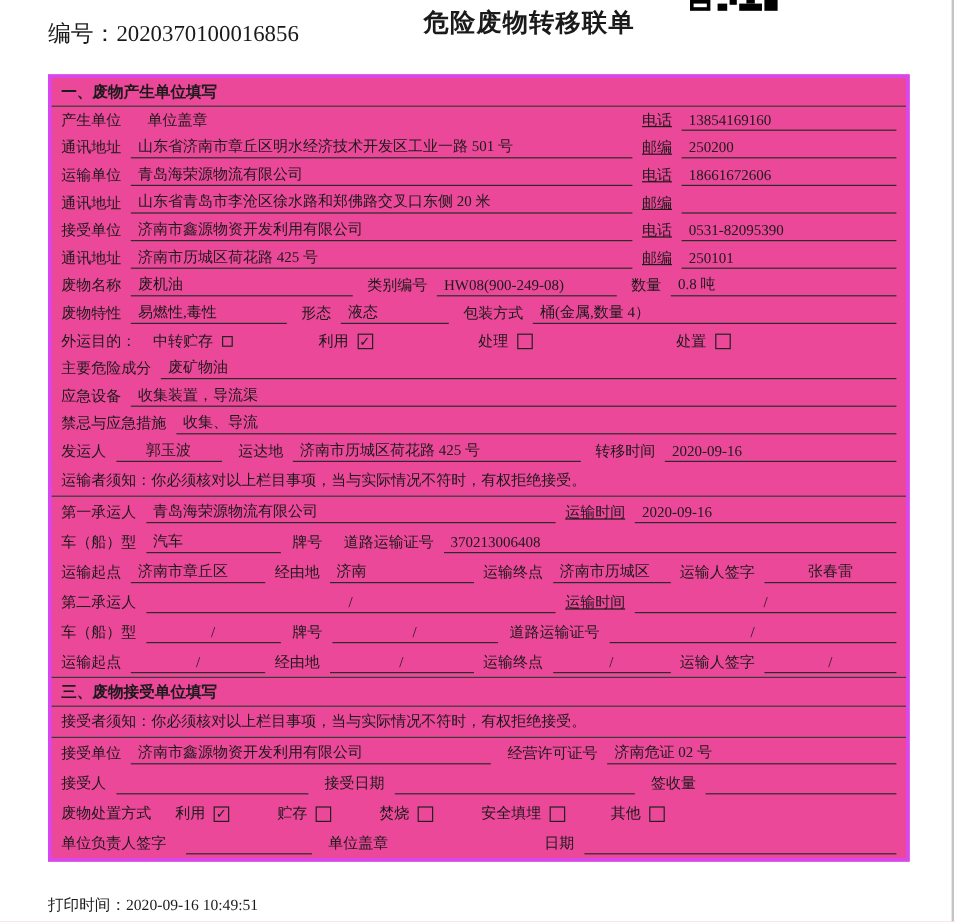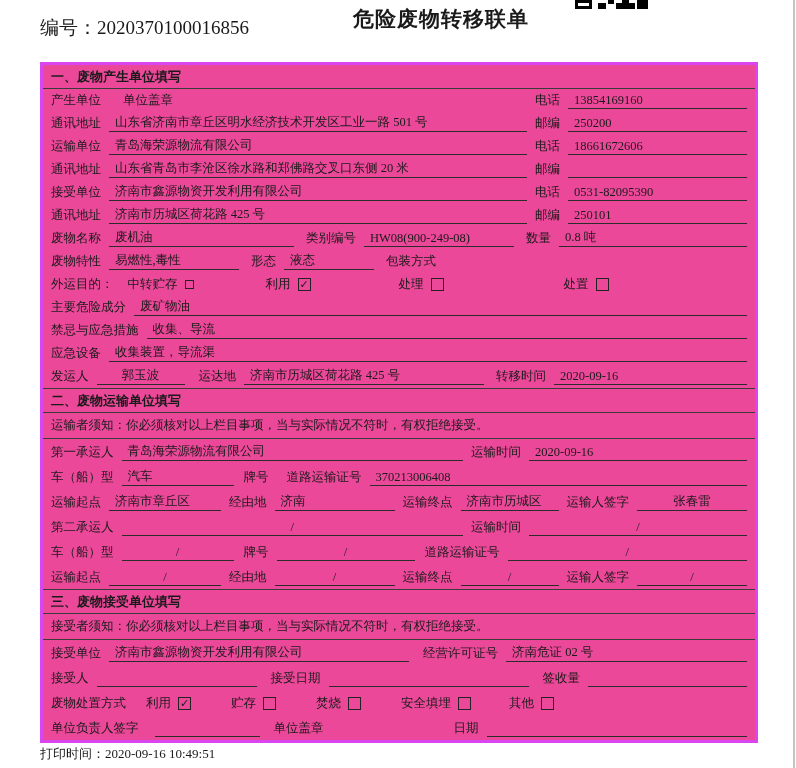--- a/index.html
+++ b/index.html
@@ -34,21 +34,21 @@
   .r { display:flex; align-items:flex-end; height:23px; padding:0 8px 3px 8px; font-size:12.5px; white-space:nowrap; }
   .r25 { height:25px; }
 
   .lbl { flex:0 0 auto; }
   .u { border-bottom:1px solid #2b2b2b; padding:0 4px 0 6px; min-height:16px; overflow:hidden; }
   .grow { flex:1 1 auto; }
   .sp { flex:1 1 auto; }
   .ctr { text-align:center; padding:0; }
 
   .rg { display:flex; align-items:flex-end; }
-  .rg .lbl { margin-right:8px; }
+  .rg .lbl { margin-right:8px;text-decoration:underline; }
   .rg212 { flex:0 0 212px; }
   .rg276 { flex:0 0 276px; }.ml8{margin-left:8px}.ml10{margin-left:10px}.ml12{margin-left:12px}
   .ml14{margin-left:14px}.ml16{margin-left:16px}.ml20{margin-left:20px}.ml38{margin-left:38px}
   .ml40{margin-left:40px}.ml72{margin-left:72px}.ml88{margin-left:88px}.ml120{margin-left:120px}
   .mr8{margin-right:8px}
   .w88{flex:0 0 88px}.w90{flex:0 0 90px}.w98{flex:0 0 98px}.w105{flex:0 0 105px}
   .w112{flex:0 0 112px}.w120{flex:0 0 120px}.w130{flex:0 0 130px}.w138{flex:0 0 138px}
   .w150{flex:0 0 150px}.w160{flex:0 0 160px}.w185{flex:0 0 185px}.w200{flex:0 0 200px}
   .w240{flex:0 0 240px}.w290{flex:0 0 290px}.w300{flex:0 0 300px}.spw130{flex:0 0 130px}
 
@@ -145,20 +145,21 @@
     <span class="lbl ml12 mr8">数量</span>
     <span class="u grow">0.8 吨</span>
   </div>
 
   <div class="r">
     <span class="lbl mr8">废物特性</span>
     <span class="u w130">易燃性,毒性</span>
     <span class="lbl ml12 mr8">形态</span>
     <span class="u w90">液态</span>
     <span class="lbl ml12 mr8">包装方式</span>
+    <span class="u grow">桶(金属,数量 4）</span>
   </div>
 
   <div class="r">
     <span class="lbl">外运目的：</span>
     <span class="ck ml14">
       <span>中转贮存</span>
       <span class="cb sm"></span>
     </span>
     <span class="ck ml72">
       <span>利用</span>
@@ -173,39 +174,38 @@
       <span class="cb"></span>
     </span>
   </div>
 
   <div class="r">
     <span class="lbl mr8">主要危险成分</span>
     <span class="u grow">废矿物油</span>
   </div>
 
   <div class="r">
+    <span class="lbl mr8">应急设备</span>
+    <span class="u grow">收集装置，导流渠</span>
+  </div>
+
+  <div class="r">
     <span class="lbl mr8">禁忌与应急措施</span>
     <span class="u grow">收集、导流</span>
-  </div>
-
-  <div class="r">
-    <span class="lbl mr8">应急设备</span>
-    <span class="u grow">收集装置，导流渠</span>
   </div>
 
   <div class="r">
     <span class="lbl mr8">发运人</span>
     <span class="u w88 ctr">郭玉波</span>
     <span class="lbl ml14 mr8">运达地</span>
     <span class="u w240">济南市历城区荷花路 425 号</span>
     <span class="lbl ml12 mr8">转移时间</span>
     <span class="u grow">2020-09-16</span>
   </div>
 
-  <div class="sec-head bt">二、废物运输单位填写</div>
   <div class="notice">运输者须知：你必须核对以上栏目事项，当与实际情况不符时，有权拒绝接受。</div>
 
   <div class="r r25">
     <span class="lbl mr8">第一承运人</span>
     <span class="u grow mr8">青岛海荣源物流有限公司</span>
     <span class="rg rg276">
       <span class="lbl">运输时间</span>
       <span class="u grow">2020-09-16</span>
     </span>
   </div>

